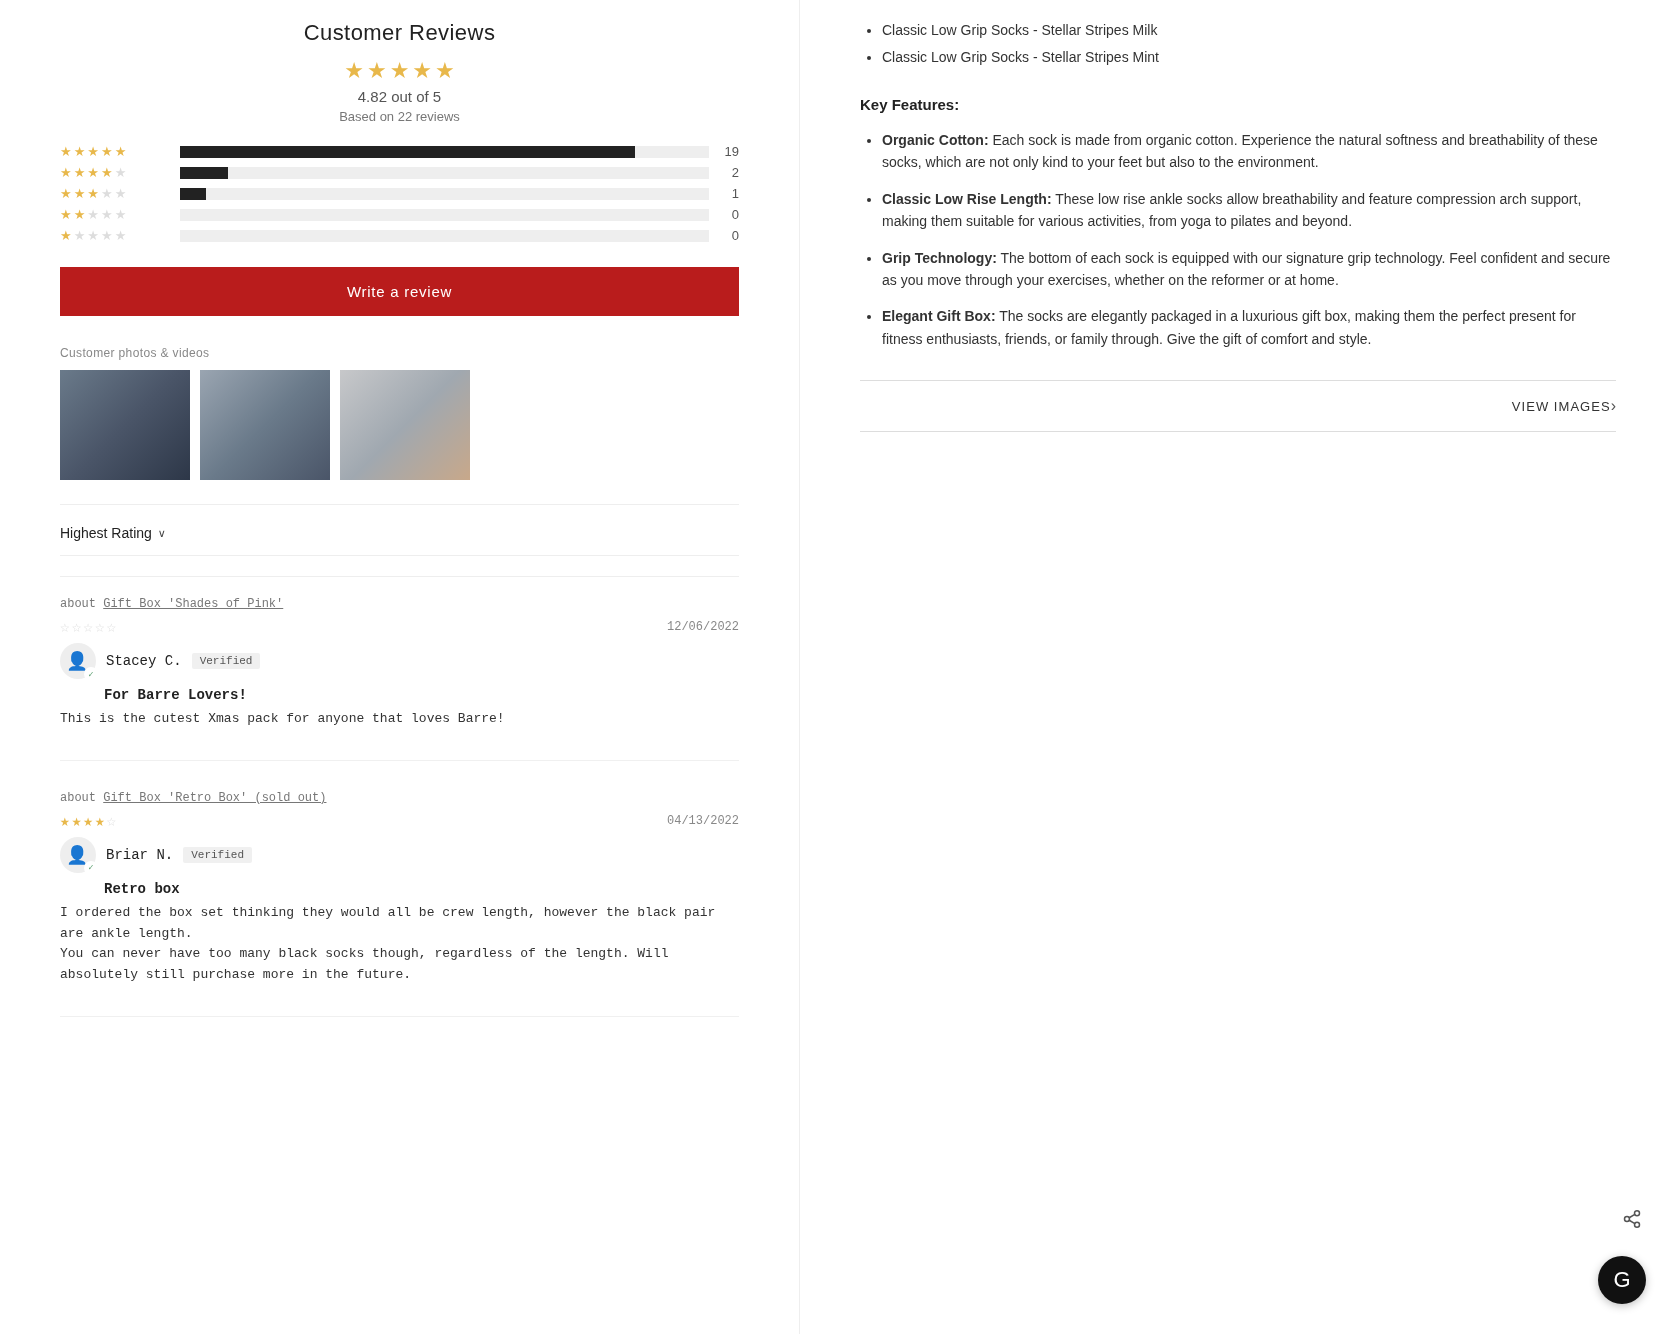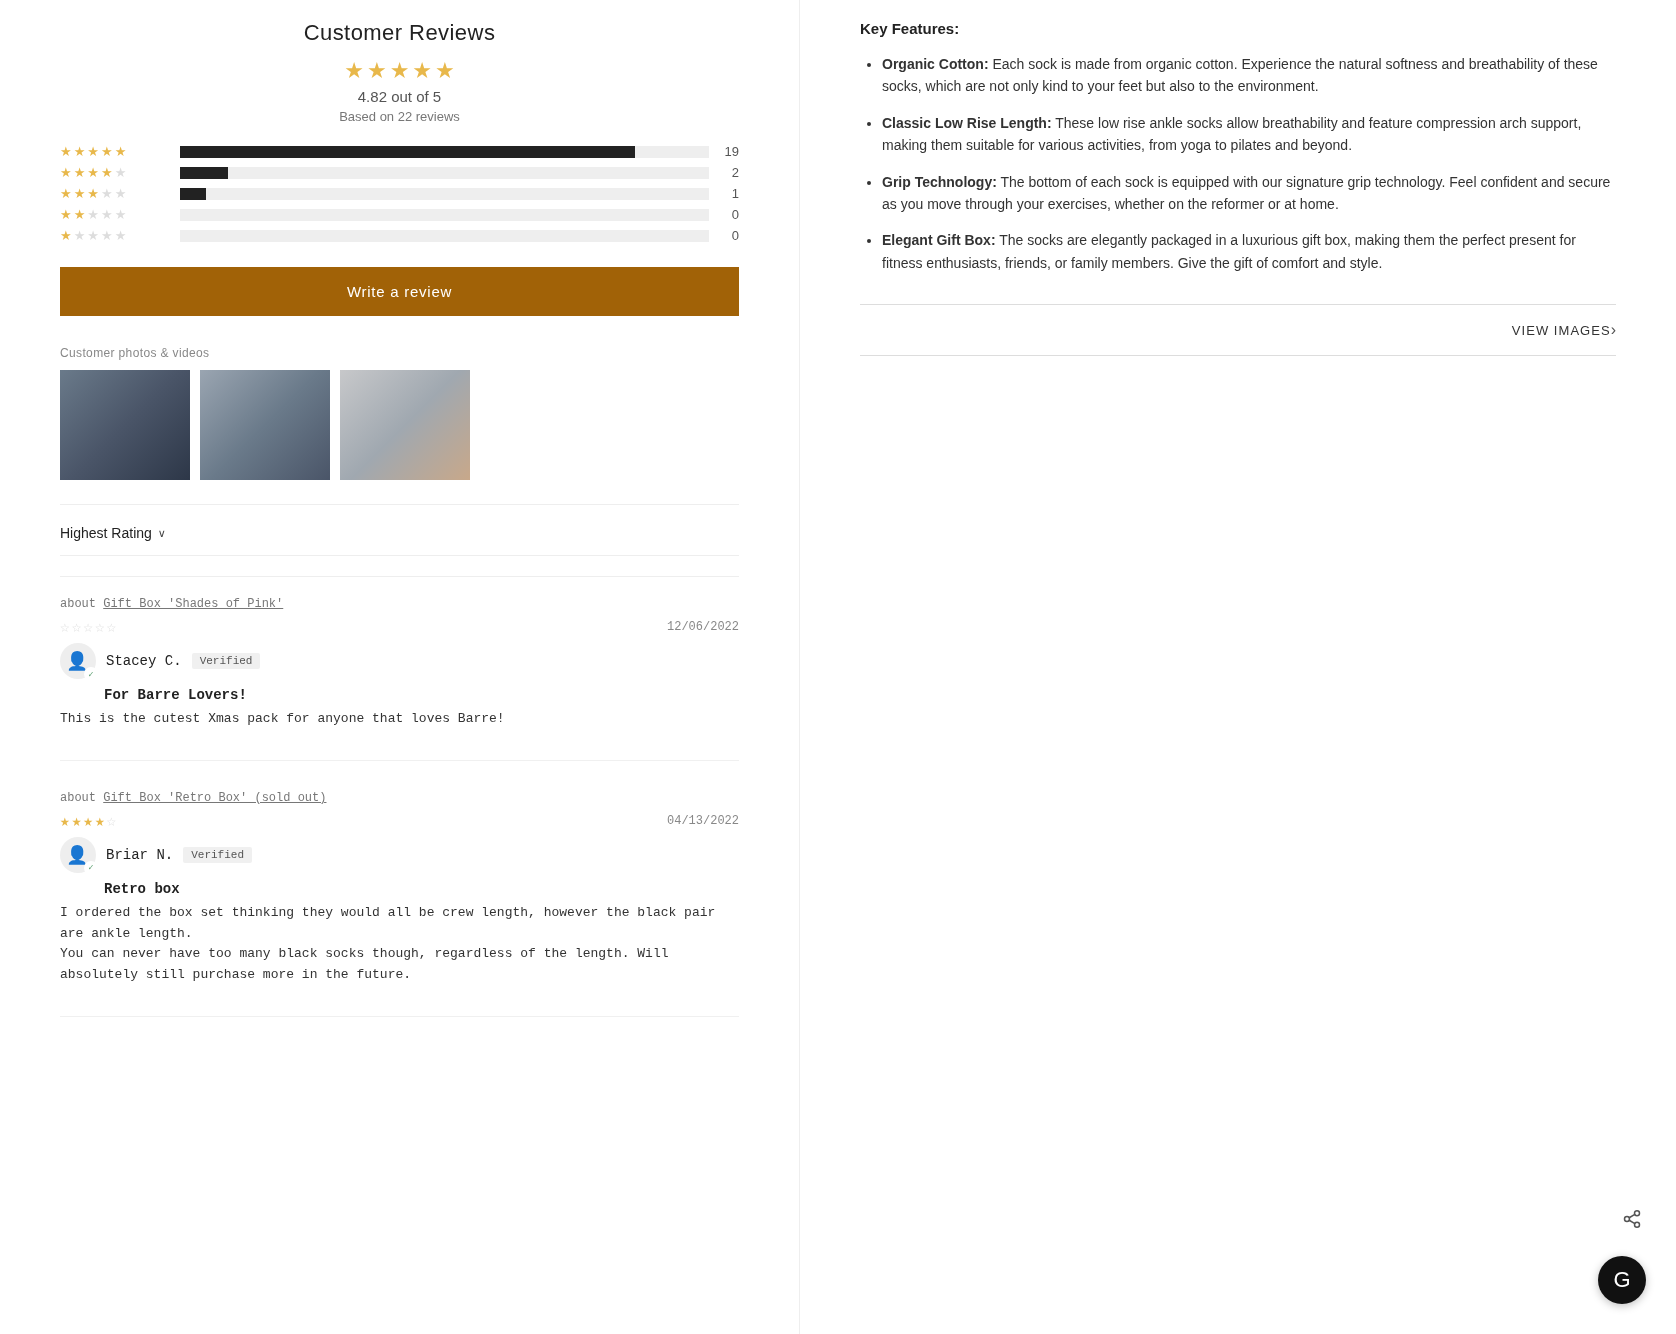--- a/index.html
+++ b/index.html
@@ -23,21 +23,21 @@
     .bar-row { display: flex; align-items: center; gap: 10px; margin-bottom: 6px; }
     .bar-stars { display: flex; gap: 2px; width: 110px; }
     .bar-star { font-size: 13px; }
     .bar-star.full { color: #e8b84b; }
     .bar-star.empty { color: #ddd; }
     .bar-track { flex: 1; height: 12px; background: #eee; position: relative; }
     .bar-fill { height: 100%; background: #222; }
     .bar-count { width: 20px; text-align: right; font-size: 13px; color: #555; }
 
     
-    .write-review-btn { display: block; width: 100%; background: #a16207; color: #fff; border: none; padding: 16px; font-size: 15px; letter-spacing: 0.05em; cursor: pointer; margin-bottom: 30px; }
+    .write-review-btn { display: block; width: 100%; background: #b91c1c; color: #fff; border: none; padding: 16px; font-size: 15px; letter-spacing: 0.05em; cursor: pointer; margin-bottom: 30px; }
 
     
     .photos-section { margin-bottom: 24px; }
     .photos-title { font-size: 12px; color: #888; margin-bottom: 10px; letter-spacing: 0.03em; }
     .photos-row { display: flex; gap: 10px; }
     .photo-thumb { width: 130px; height: 110px; background: #ccc; overflow: hidden; }
 
     
     .sort-row { display: flex; align-items: center; gap: 6px; margin-bottom: 20px; padding-bottom: 14px; border-bottom: 1px solid #eee; }
     .sort-label { font-size: 14px; font-weight: 500; cursor: pointer; }
@@ -263,39 +263,45 @@
         <span class="verified-label">Verified</span>
       </div>
       <div class="review-title">Retro box</div>
       <div class="review-body">I ordered the box set thinking they would all be crew length, however the black pair are ankle length.<br>You can never have too many black socks though, regardless of the length. Will absolutely still purchase more in the future.</div>
     </div>
 
   </div>
 
   <div class="right-col">
 
+    <div class="product-list">
+      <ul>
+        <li>Classic Low Grip Socks - Stellar Stripes Milk</li>
+        <li>Classic Low Grip Socks - Stellar Stripes Mint</li>
+      </ul>
+    </div>
 
     <div>
       <p class="key-features-title">Key Features:</p>
       <ul class="features-list">
         <li>
           <strong>Organic Cotton:</strong>
           <span> Each sock is made from organic cotton. Experience the natural softness and breathability of these socks, which are not only kind to your feet but also to the environment.</span>
         </li>
         <li>
           <strong>Classic Low Rise Length:</strong>
           <span> These low rise ankle socks allow breathability and feature compression arch support, making them suitable for various activities, from yoga to pilates and beyond.</span>
         </li>
         <li>
           <strong>Grip Technology:</strong>
           <span> The bottom of each sock is equipped with our signature grip technology. Feel confident and secure as you move through your exercises, whether on the reformer or at home.</span>
         </li>
         <li>
           <strong>Elegant Gift Box:</strong>
-          <span> The socks are elegantly packaged in a luxurious gift box, making them the perfect present for fitness enthusiasts, friends, or family members. Give the gift of comfort and style.</span>
+          <span> The socks are elegantly packaged in a luxurious gift box, making them the perfect present for fitness enthusiasts, friends, or family through. Give the gift of comfort and style.</span>
         </li>
       </ul>
     </div>
 
     <div class="view-images-row">
       <span class="view-images-label">VIEW IMAGES</span>
       <span class="arrow-icon">›</span>
     </div>
 
   </div>

